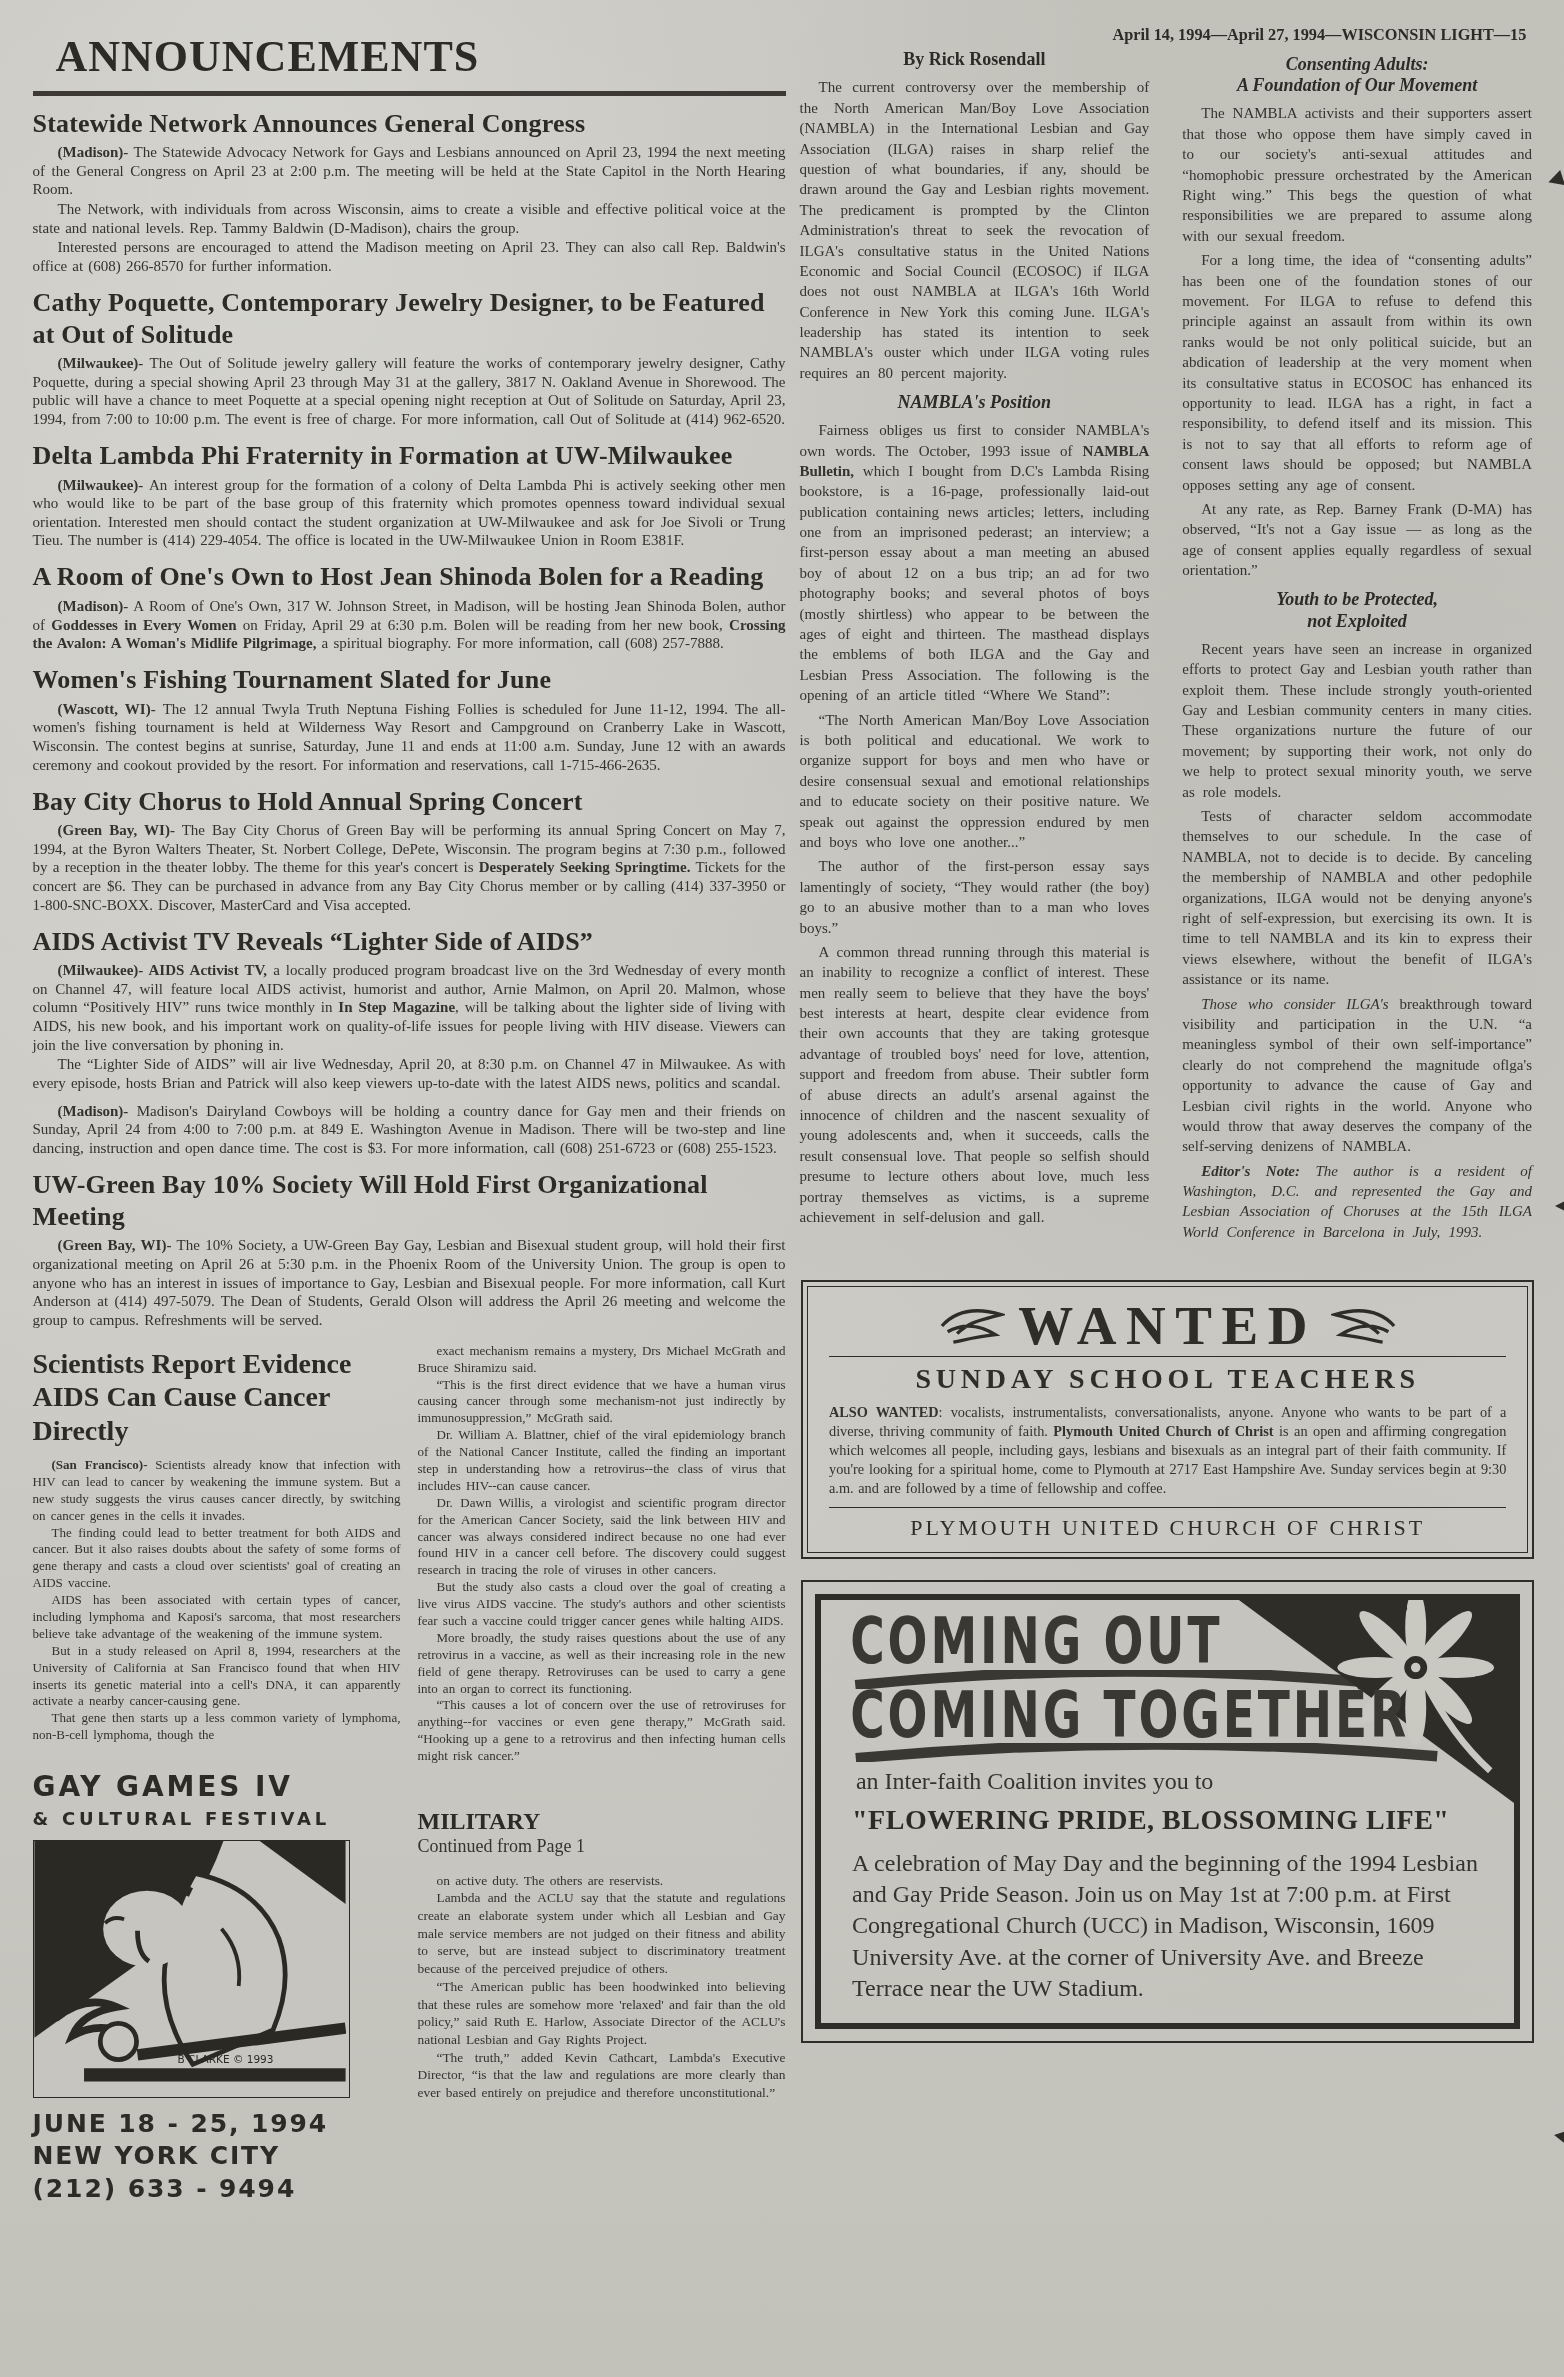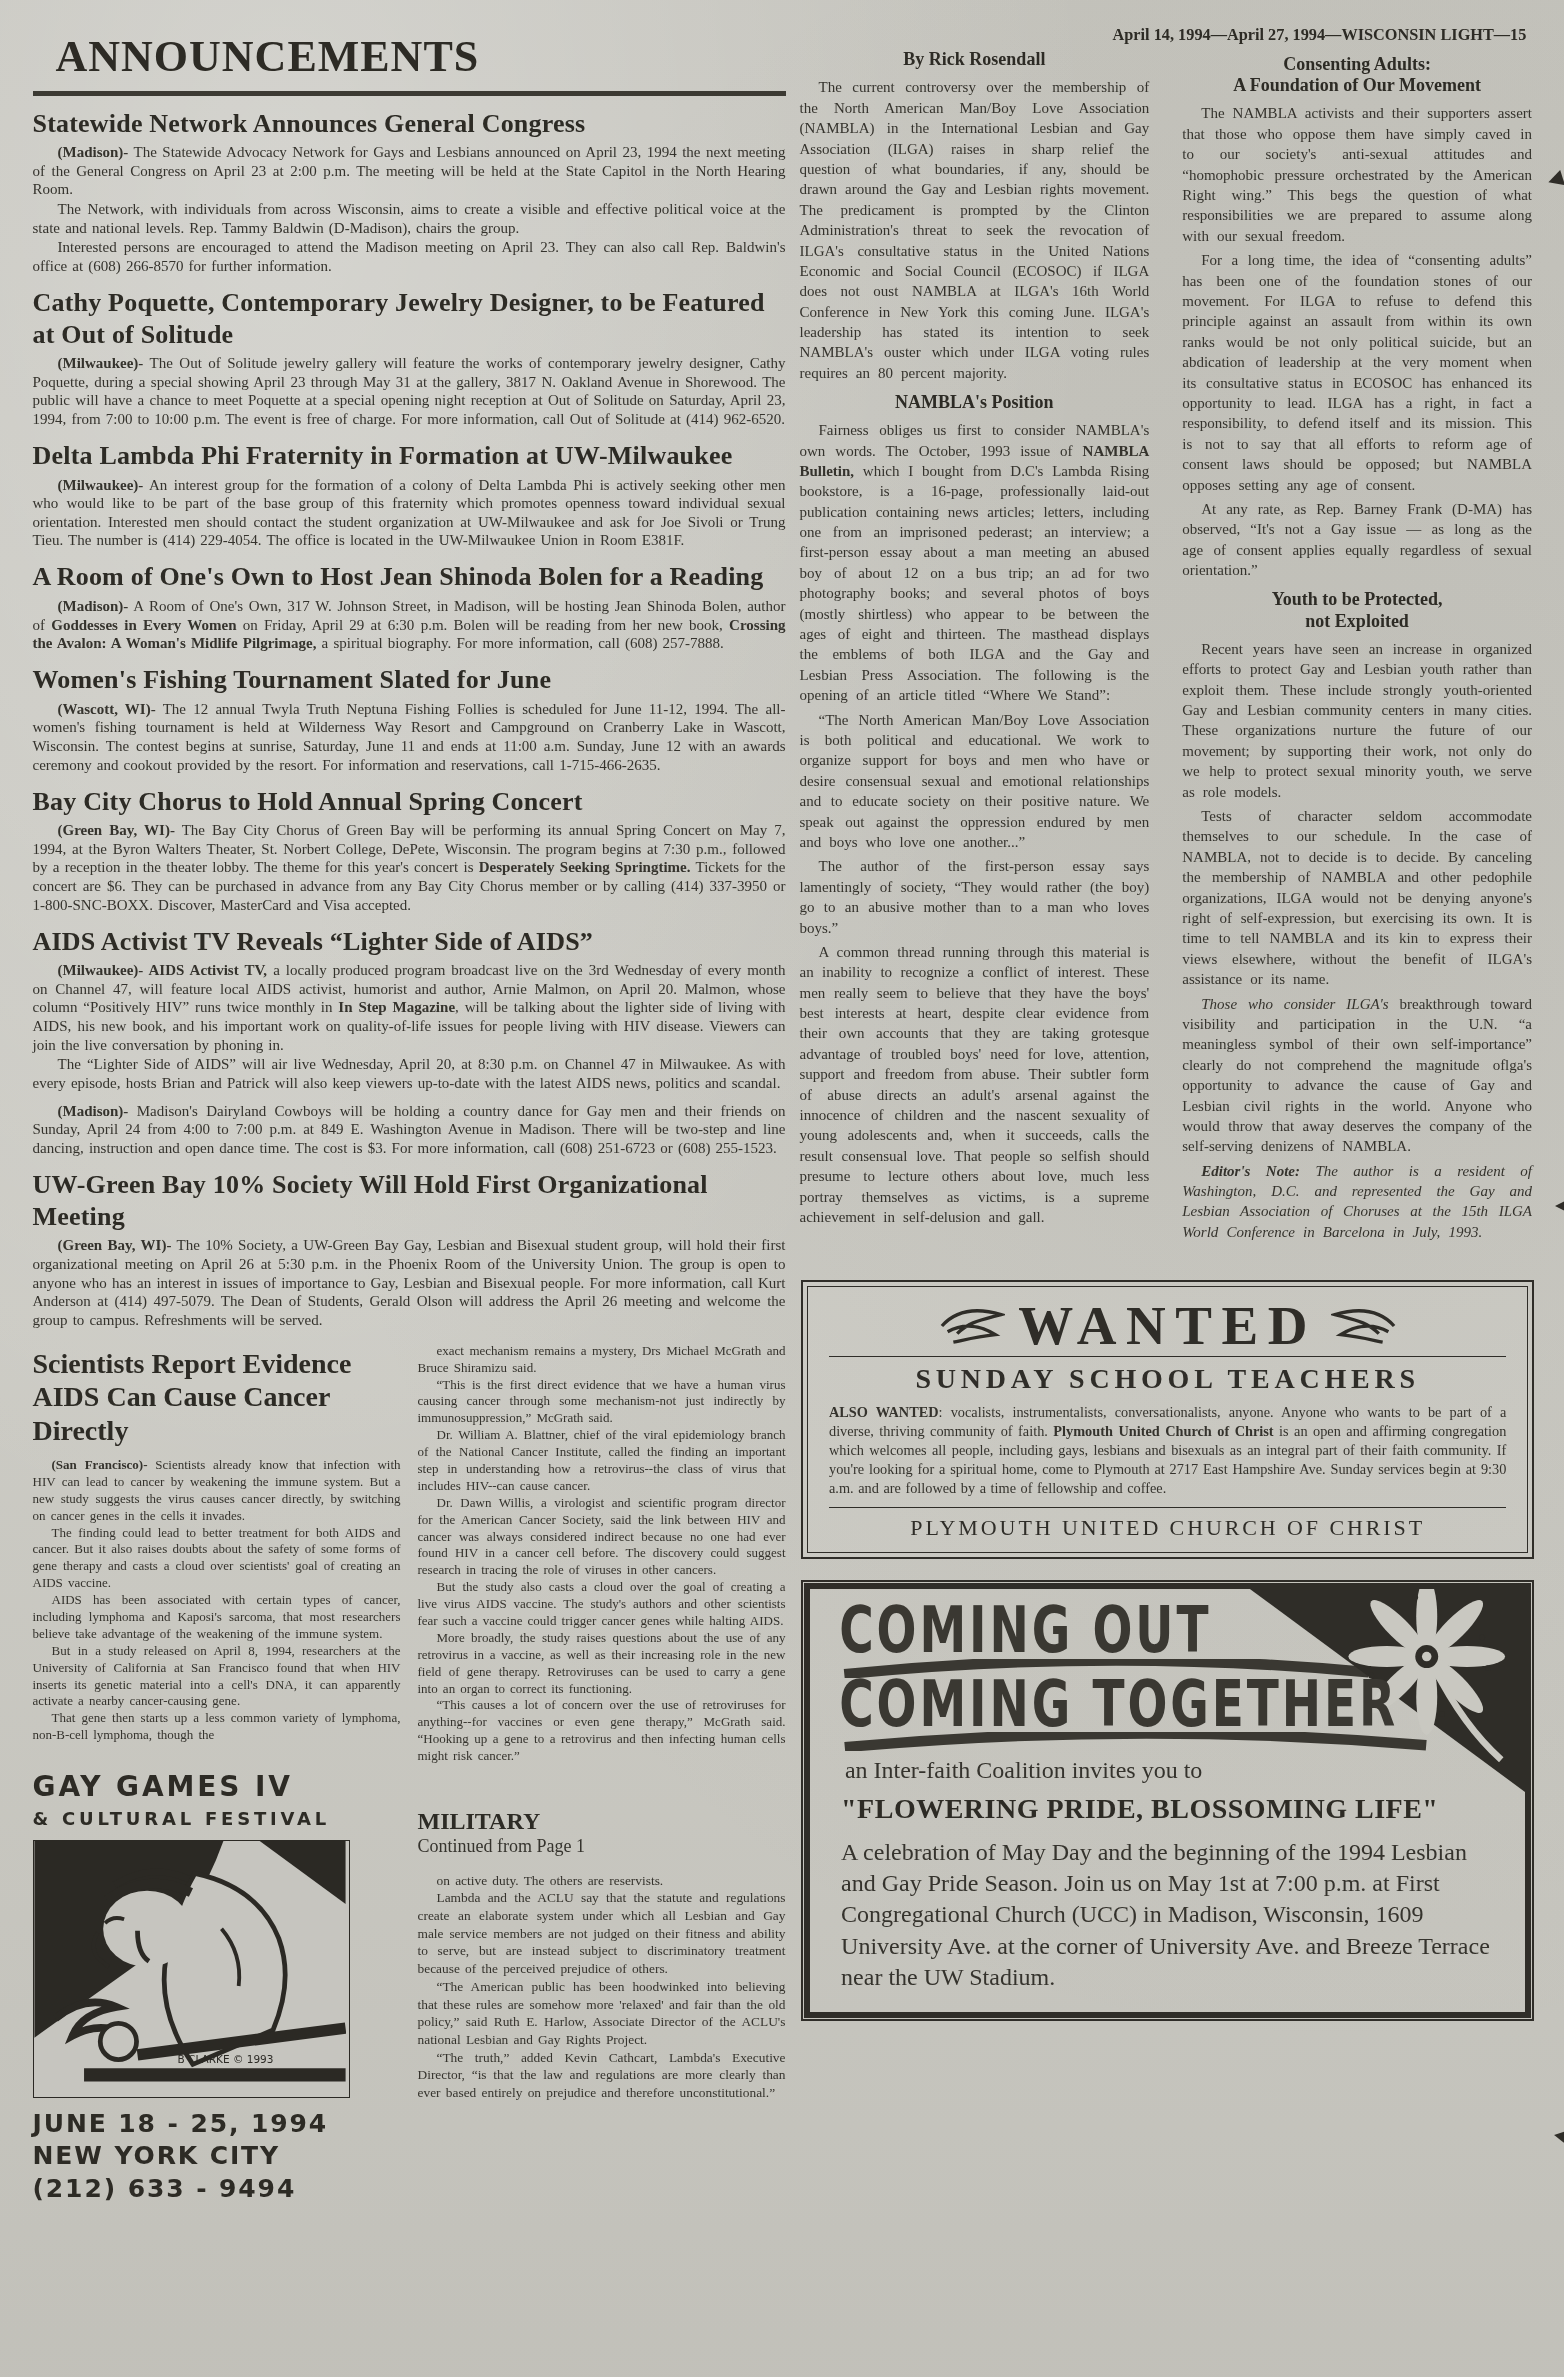--- a/index.html
+++ b/index.html
@@ -44,36 +44,36 @@
   .gg-lines{margin-top:9.6px;font-family:"DejaVu Sans","Liberation Sans",sans-serif;font-weight:bold;color:#2d2b25;}
   .gg-l{font-size:25px;letter-spacing:1.9px;line-height:1.3;}
 
   
   .dateline{font-size:16.3px;font-weight:bold;text-align:right;color:#2d2b25;padding-right:9.6px;}
   .headline{font-size:39px;font-weight:bold;line-height:1.13;color:#2b2923;margin:1.9px 0 9.6px 0;letter-spacing:0.2px;}
   .art-cols{display:flex;gap:25px;}
   .art-col{width:50%;min-width:0;}
   .art-col .bp{font-size:15px;line-height:1.36;text-align:justify;margin:4px;text-indent:19px;word-spacing:4.3px;}
   .byline{font-size:18px;font-weight:bold;text-align:center;margin:3.8px 0 7.6px 0;color:#2d2b25;}
-  .sub{font-size:18px;font-weight:bold;text-align:center;margin:8.6px 0 6.7px 0;white-space:pre-line;color:#2d2b25;line-height:1.2;}
+  .sub{font-size:18px;font-weight:bold;text-align:center;margin:8.6px 0 6.7px 0;white-space:pre-line;color:#2d2b25;line-height:1.2;font-style:italic;}
 
   
   .wanted-box{border:2.9px solid #2f2d28;padding:3.8px;margin:34px 1.9px 0 5.7px;background:rgba(255,255,255,.06);}
   .wanted-inner{border:1.9px solid #2f2d28;padding:9.6px 21px 11.5px 21px;}
   .wanted-titlerow{display:flex;align-items:center;justify-content:center;gap:13.4px;}
   .wanted-title{font-size:55px;font-weight:bold;letter-spacing:9.6px;color:#2f2d28;line-height:1.05;}
   .flourish{width:67px;height:42px;}
   .flip{transform:scaleX(-1);}
   .wanted-rule{border-top:1.9px solid #2f2d28;margin:1.9px 0 5.7px 0;}
   .wanted-sub{font-size:28px;font-weight:bold;letter-spacing:4.8px;text-align:center;color:#2f2d28;margin-bottom:7.6px;}
   .wanted-body{font-size:14.3px;line-height:1.34;text-align:justify;word-spacing:1px;}
   .wanted-foot{font-size:22px;letter-spacing:2.9px;text-align:center;margin-top:6.7px;color:#2f2d28;}
 
   
-  .coming-box{border:2.9px solid #2f2d28;padding:1px;margin:21px 1.9px 0 5.7px;}
+  .coming-box{border:2.9px solid #2f2d28;padding:12px;margin:21px 1.9px 0 5.7px;}
   .coming-inner{position:relative;border:6.7px solid #2f2d28;padding:17px 23px 19px 29px;overflow:hidden;}
   .coming-line{font-family:"DejaVu Sans","Liberation Sans",sans-serif;font-weight:bold;color:#3a3832;
     font-size:47px;letter-spacing:2.9px;transform:scaleY(1.35);transform-origin:left center;display:inline-block;line-height:1;}
   .swash{display:block;height:19px;margin:5.7px 0 1.9px 0;}
   .coming-invite{font-size:24px;margin:5.7px 0 9.6px 5.7px;}
   .coming-title{font-size:28px;font-weight:bold;color:#2d2b25;margin:0 0 11.5px 1.9px;letter-spacing:0.5px;}
   .coming-body{font-size:24px;line-height:1.3;margin-left:1.9px;}
   .flower-tri{position:absolute;top:-6.7px;right:-6.7px;width:330px;height:215px;}
 
   

